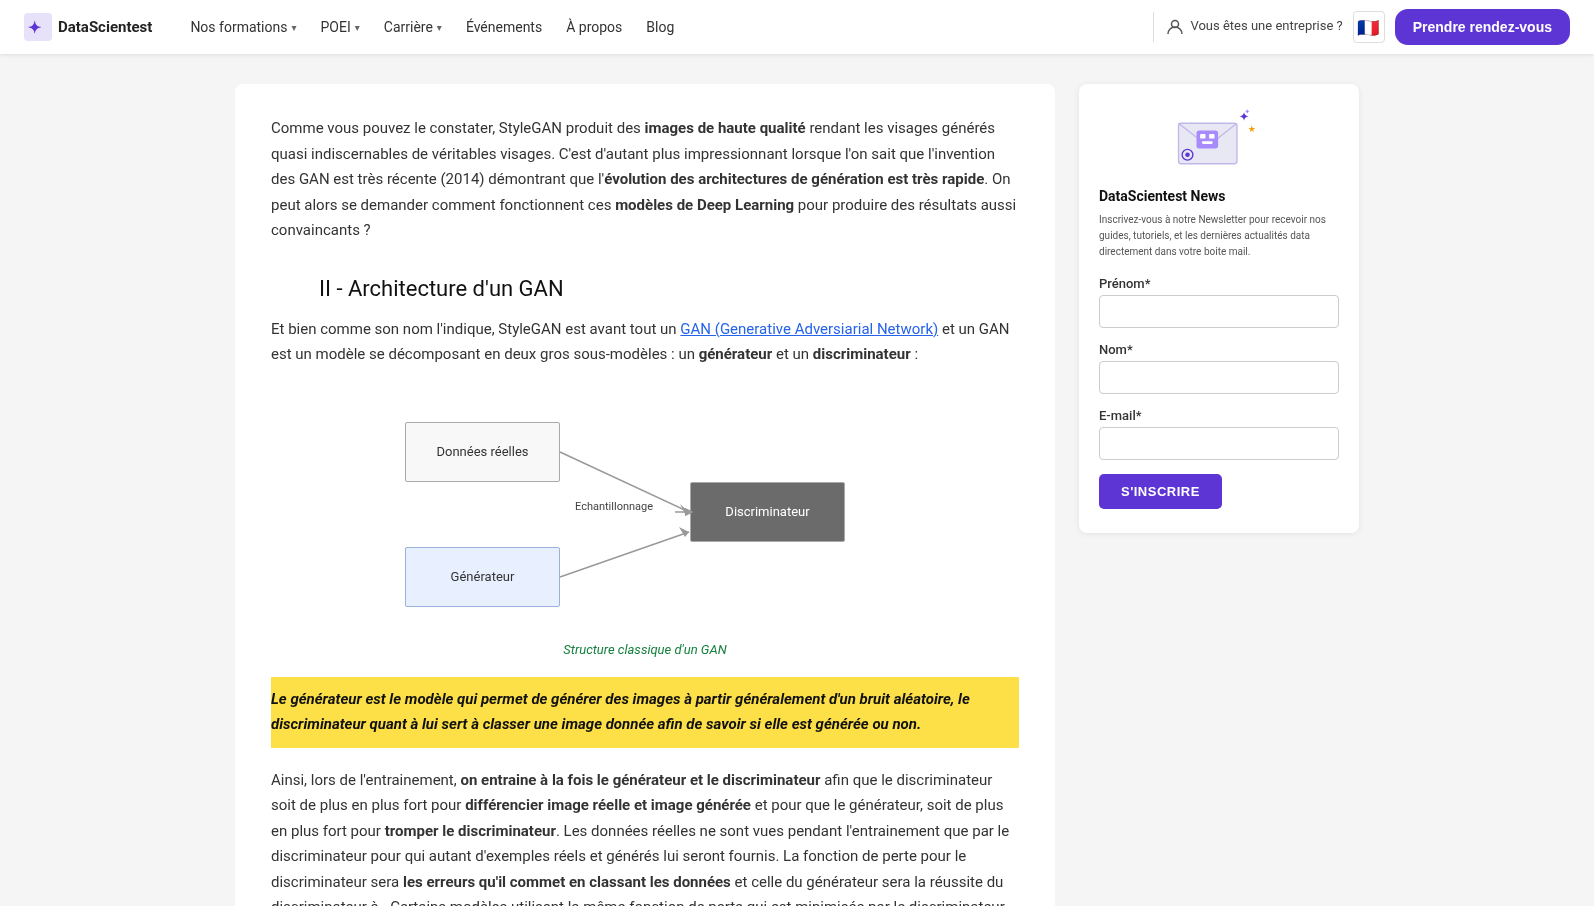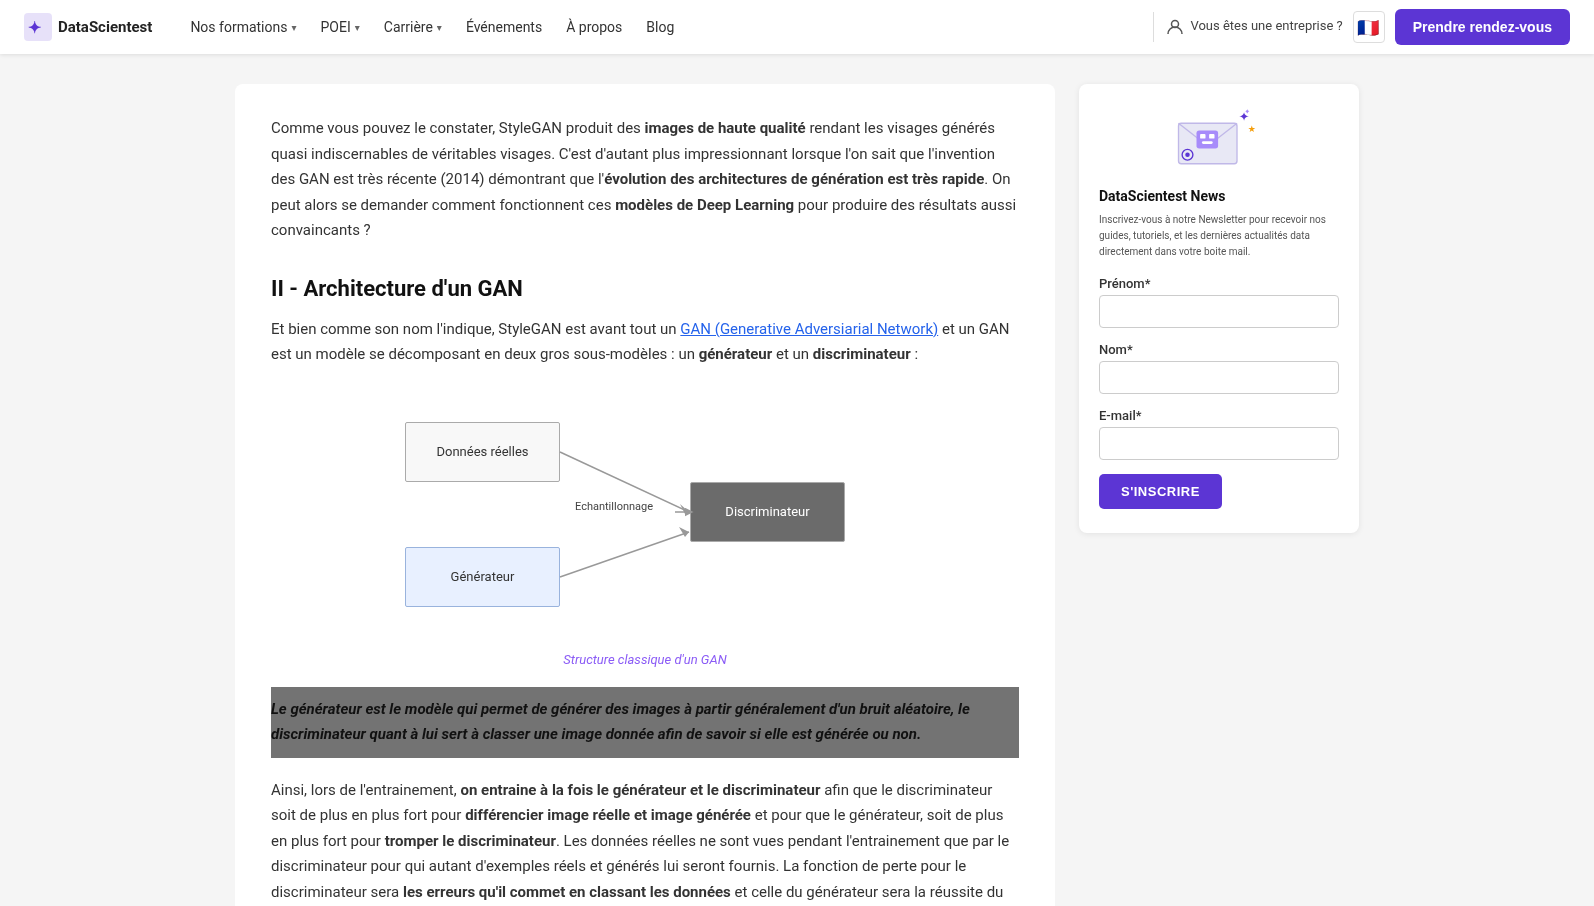--- a/index.html
+++ b/index.html
@@ -88,21 +88,21 @@
       display: flex;
       align-items: center;
       justify-content: center;
       font-size: 18px;
       cursor: pointer;
     }
     .btn-cta {
       background: #5c35d4;
       color: #fff;
       border: none;
-      border-radius: 6px;
+      border-radius: 13px;
       padding: 10px 18px;
       font-size: 14px;
       font-weight: 600;
       cursor: pointer;
       white-space: nowrap;
     }
 
     
     .page-wrapper {
       margin-top: 54px;
@@ -126,23 +126,24 @@
 
     .intro-text {
       font-size: 15px;
       line-height: 1.7;
       color: #333;
       margin-bottom: 32px;
     }
 
     .section-title {
       font-size: 22px;
-      font-weight: 700;
+      font-weight: 400;
       color: #111;
       margin-bottom: 16px;
+      margin-left: 48px;
     }
 
     .body-text {
       font-size: 15px;
       line-height: 1.7;
       color: #333;
       margin-bottom: 20px;
     }
 
     .text-link {
@@ -152,23 +153,23 @@
 
     .diagram-container {
       display: flex;
       flex-direction: column;
       align-items: center;
       margin: 24px 0 8px 0;
     }
 
     .diagram-caption {
       font-size: 13px;
-      color: #8b5cf6;
+      color: #15803d;
       text-align: center;
-      margin-top: 10px;
+      margin-top: 0;
       font-style: italic;
     }
 
     
     .gan-diagram {
       position: relative;
       width: 520px;
       height: 250px;
     }
 
@@ -206,21 +207,21 @@
     }
 
     .echantillonnage-label {
       position: absolute;
       left: 190px; top: 108px;
       font-size: 11px;
       color: #444;
     }
 
     .blockquote-section {
-      background: #737373;
+      background: #fde047;
       border-left: none;
       padding: 10px 0;
       margin: 20px 0;
     }
 
     .blockquote-text {
       font-size: 15px;
       font-weight: 700;
       font-style: italic;
       line-height: 1.7;

